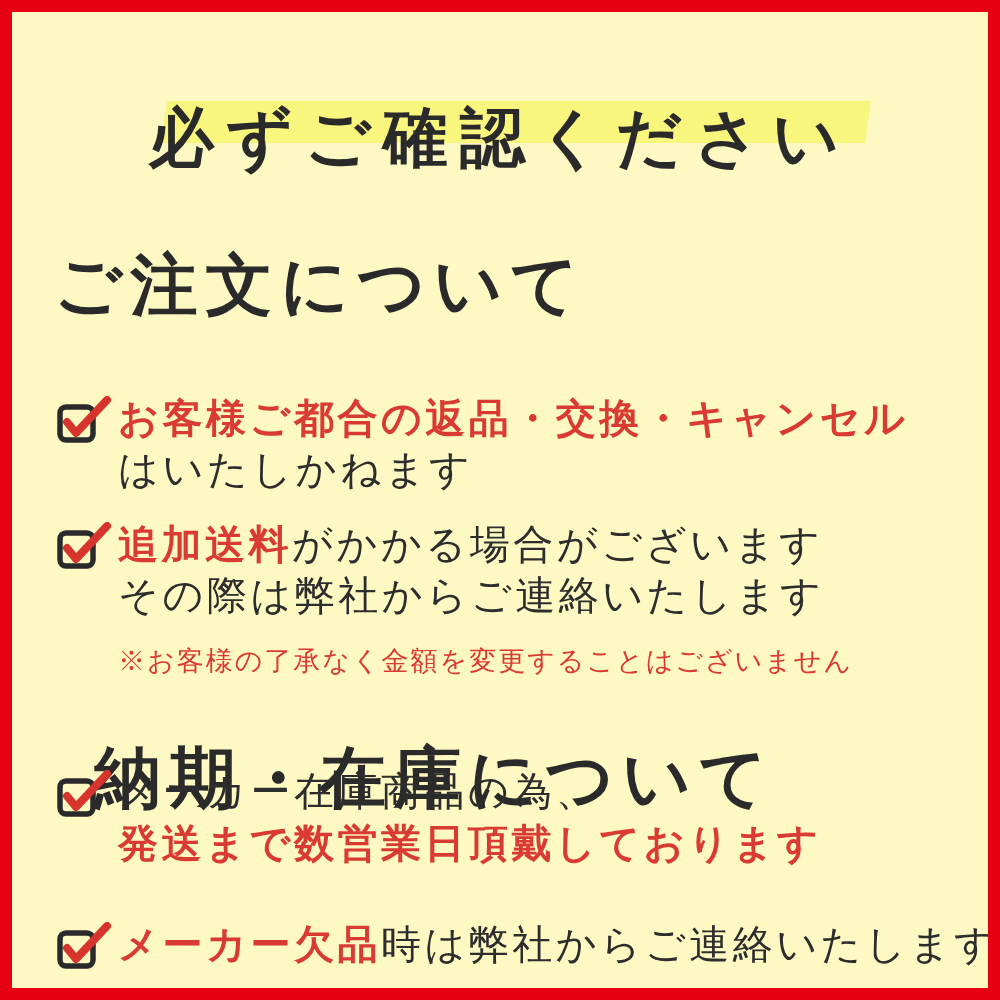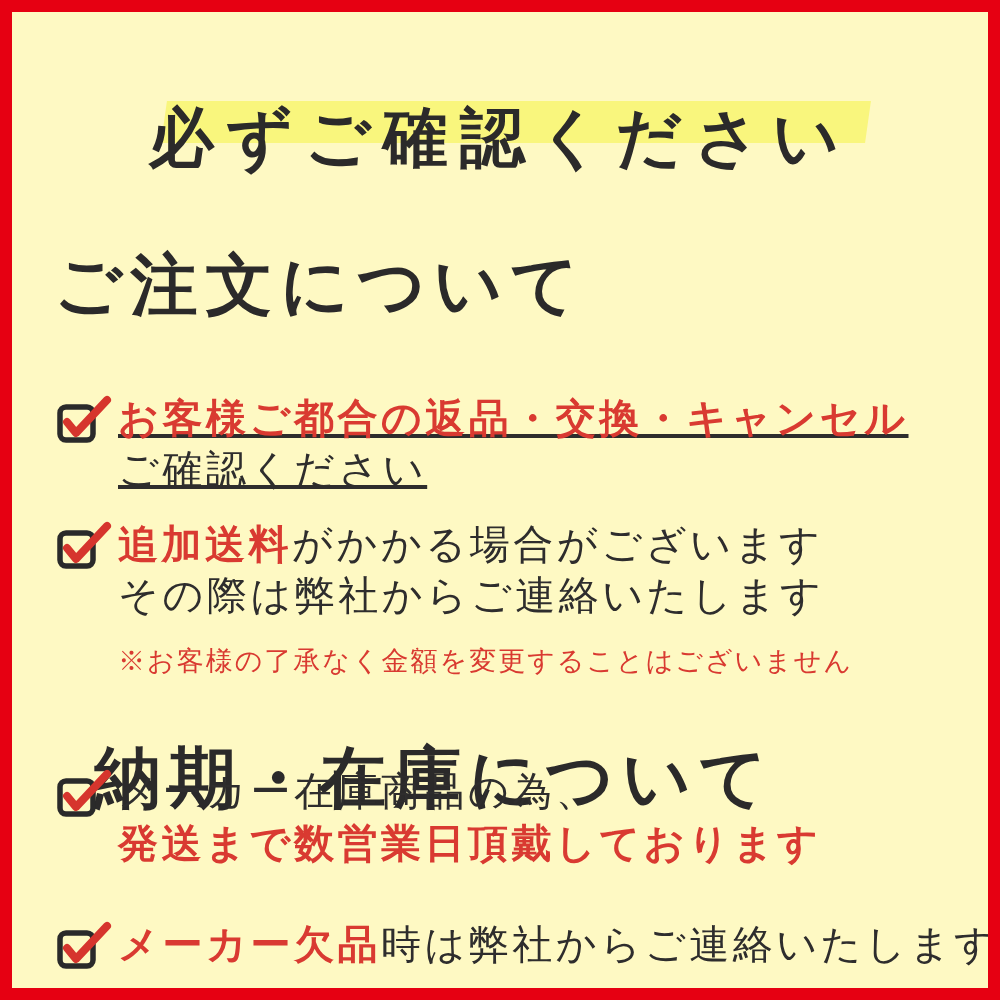--- a/index.html
+++ b/index.html
@@ -50,21 +50,21 @@
   .heading-delivery { top: 665px; margin-left: 40px; }
 
   
   .item {
     position: absolute;
     left: 44px;
     display: flex;
     align-items: flex-start;
   }
   .item-1 { top: 256px; }
-  .item-2 { top: 380px; text-decoration: underline; }
+  .item-2 { top: 380px; }
   .item-3 { top: 506px; }
   .item-4 { top: 754px; }
   .item-5 { top: 874px; margin-top: 32px; }
 
   .checkbox-icon {
     flex: none;
     width: 56px; height: 50px;
     margin: 2px 6px 0 0;
   }
   .item-text {
@@ -107,21 +107,21 @@
 
   <h2 class="section-heading heading-order">ご注文について</h2>
 
 
   <div class="item item-2">
     <svg class="checkbox-icon" viewBox="0 0 56 50">
         <use href="#cbx"></use>
       </svg>
     <div class="item-text">
       <span class="em-red">お客様ご都合の返品・交換・キャンセル</span><br>
-      <span>ご確認ください</span>
+      <span>はいたしかねます</span>
     </div>
   </div>
 
   <div class="item item-3">
     <svg class="checkbox-icon" viewBox="0 0 56 50">
         <use href="#cbx"></use>
       </svg>
     <div class="item-text">
       <span class="em-red">追加送料</span><span>がかかる場合がございます</span><br>
       <span>その際は弊社からご連絡いたします</span>

